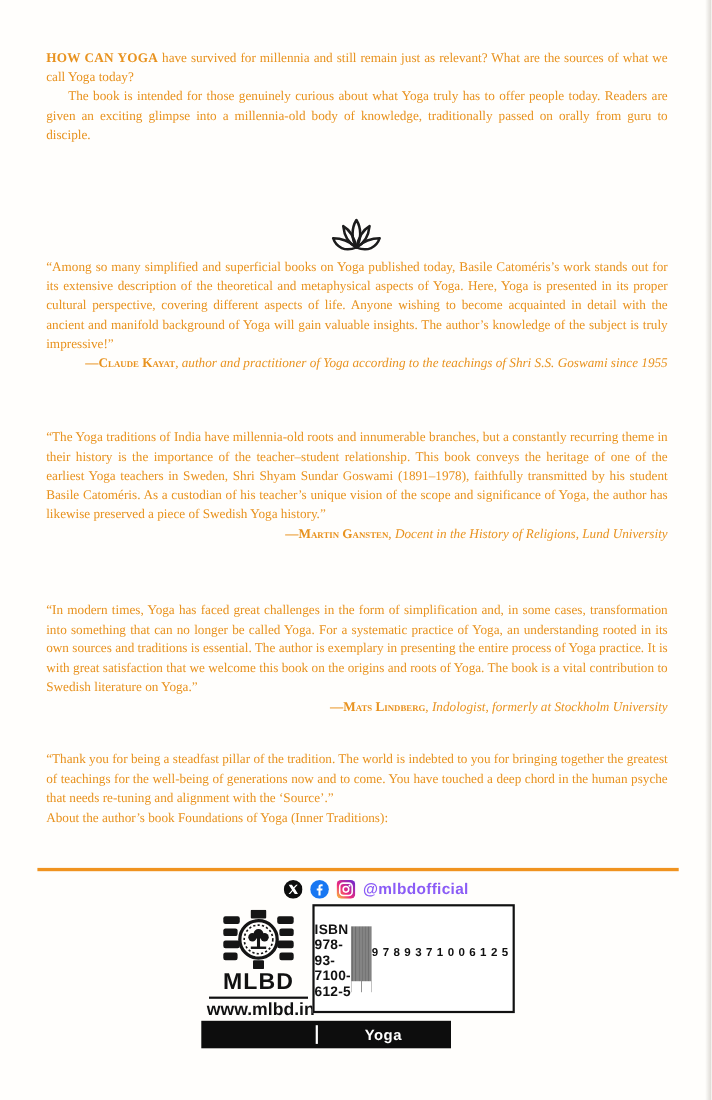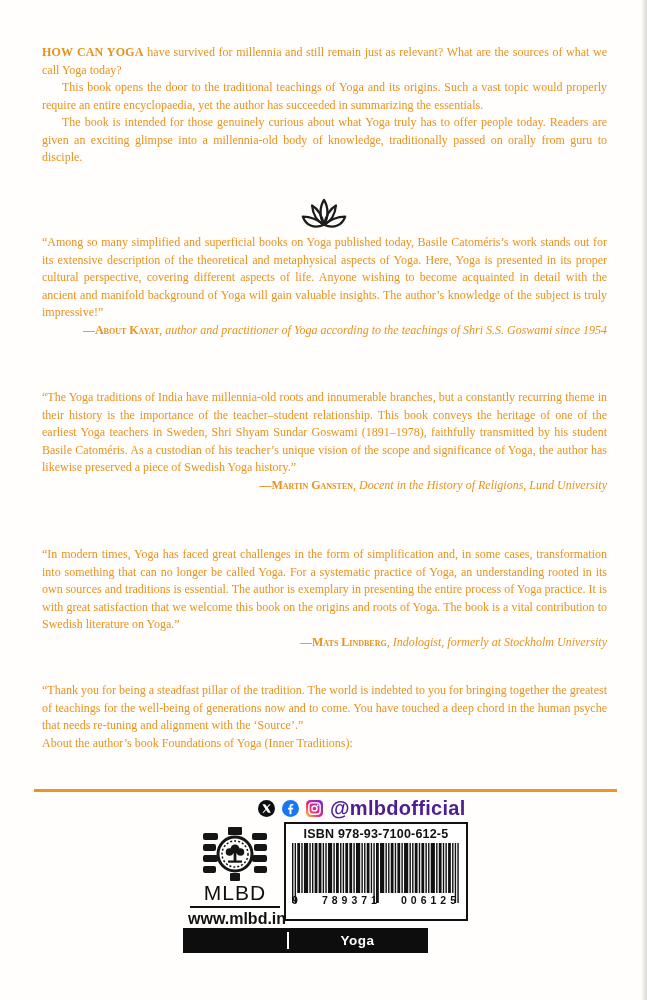--- a/index.html
+++ b/index.html
@@ -29,73 +29,72 @@
   
   .lotus{position:absolute;top:197px;left:0;width:100%;height:40px;
          display:flex;justify-content:center;align-items:center;}
   
   .rule{position:absolute;top:789px;left:34px;right:30px;height:3px;background:#f0931f;}
   
   .social{position:absolute;top:797px;left:258px;width:210px;height:22px;
           display:flex;align-items:center;gap:7px;}
   .sicon{width:17px;height:17px;flex:0 0 auto;}
   .handle{font-family:"Liberation Sans", sans-serif;font-weight:bold;
-          font-size:20px;color:#4c1d95;letter-spacing:.3px;}
+          font-size:14px;color:#8b5cf6;letter-spacing:.3px;}
   
   .publisher{position:absolute;left:188px;top:827px;width:94px;text-align:center;}
   .publisher svg{display:block;margin:0 auto;}
-  .pub-name{font-family:"Liberation Sans", sans-serif;font-weight:normal;
+  .pub-name{font-family:"Liberation Sans", sans-serif;font-weight:bold;
             font-size:21px;letter-spacing:1px;color:#111;line-height:22px;margin-top:1px;}
   .pub-rule{height:2px;background:#111;margin:2px 2px 2px 2px;}
   .pub-site{font-family:"Liberation Sans", sans-serif;font-weight:bold;
             font-size:16px;color:#111;}
   
   .isbn-box{position:absolute;left:284px;top:822px;width:184px;height:99px;
             border:2px solid #111;background:#fff;box-sizing:border-box;
-            display:flex;flex-direction:column;align-items:center;}
+            display:flex;flex-direction:row;align-items:center;}
   .isbn-label{font-family:"Liberation Sans", sans-serif;font-weight:bold;
               font-size:12.5px;color:#111;margin-top:3px;letter-spacing:.2px;}
   .barcode{margin-top:2px;}
   .digits{font-family:"Liberation Sans", sans-serif;font-weight:bold;
           font-size:10.5px;color:#111;display:flex;width:168px;
           justify-content:space-between;margin-top:-11px;position:relative;}
   .digits span{background:transparent;letter-spacing:4px;}
   
-  .category-bar{position:absolute;left:183px;top:928px;width:245px;height:25px;
+  .category-bar{position:absolute;left:183px;top:928px;width:227px;height:25px;
                 background:#0d0d0d;display:flex;align-items:center;}
   .cat-divider{position:absolute;left:104px;top:4px;width:2px;height:17px;background:#fff;}
   .cat-label{position:absolute;left:104px;right:0;text-align:center;
              font-family:"Liberation Sans", sans-serif;font-weight:bold;
              font-size:13.5px;color:#fff;letter-spacing:.5px;}
 </style>
 </head>
 <body>
 
 <div class="cover">
   <div class="edge"></div>
 
   <div class="txt intro">
     <p><span class="lead">HOW CAN YOGA</span><span> have survived for millennia and still remain just as relevant? What are the sources of what we call Yoga today?</span></p>
-    <p class="ind">This book opens the door to the traditional teachings of Yoga and its origins. Such a vast topic would properly require an entire encyclopaedia, yet the author has succeeded in summarizing the essentials.</p>
     <p class="ind">The book is intended for those genuinely curious about what Yoga truly has to offer people today. Readers are given an exciting glimpse into a millennia-old body of knowledge, traditionally passed on orally from guru to disciple.</p>
   </div>
 
   <div class="lotus">
     <svg width="46" height="38" viewBox="0 0 100 82" fill="none" stroke="#1c1c1c" stroke-width="5" stroke-linejoin="round">
       <path d="M50 4 C40 20 40 42 50 58 C60 42 60 20 50 4 Z"></path>
       <path d="M24 16 C26 36 34 50 50 58 C46 40 38 24 24 16 Z"></path>
       <path d="M76 16 C74 36 66 50 50 58 C54 40 62 24 76 16 Z"></path>
       <path d="M4 40 C10 58 28 68 50 58 C36 46 20 40 4 40 Z"></path>
       <path d="M96 40 C90 58 72 68 50 58 C64 46 80 40 96 40 Z"></path>
     </svg>
   </div>
 
   <div class="txt q1">
     <p>“Among so many simplified and superficial books on Yoga published today, Basile Catoméris’s work stands out for its extensive description of the theoretical and metaphysical aspects of Yoga. Here, Yoga is presented in its proper cultural perspective, covering different aspects of life. Anyone wishing to become acquainted in detail with the ancient and manifold background of Yoga will gain valuable insights. The author’s knowledge of the subject is truly impressive!”</p>
-    <p class="attr"><span class="attr-name">—About Kayat</span><span class="attr-role">, author and practitioner of Yoga according to the teachings of Shri S.S. Goswami since 1954</span></p>
+    <p class="attr"><span class="attr-name">—Claude Kayat</span><span class="attr-role">, author and practitioner of Yoga according to the teachings of Shri S.S. Goswami since 1955</span></p>
   </div>
 
   <div class="txt q2">
     <p>“The Yoga traditions of India have millennia-old roots and innumerable branches, but a constantly recurring theme in their history is the importance of the teacher–student relationship. This book conveys the heritage of one of the earliest Yoga teachers in Sweden, Shri Shyam Sundar Goswami (1891–1978), faithfully transmitted by his student Basile Catoméris. As a custodian of his teacher’s unique vision of the scope and significance of Yoga, the author has likewise preserved a piece of Swedish Yoga history.”</p>
     <p class="attr"><span class="attr-name">—Martin Gansten</span><span class="attr-role">, Docent in the History of Religions, Lund University</span></p>
   </div>
 
   <div class="txt q3">
     <p>“In modern times, Yoga has faced great challenges in the form of simplification and, in some cases, transformation into something that can no longer be called Yoga. For a systematic practice of Yoga, an understanding rooted in its own sources and traditions is essential. The author is exemplary in presenting the entire process of Yoga practice. It is with great satisfaction that we welcome this book on the origins and roots of Yoga. The book is a vital contribution to Swedish literature on Yoga.”</p>
     <p class="attr"><span class="attr-name">—Mats Lindberg</span><span class="attr-role">, Indologist, formerly at Stockholm University</span></p>

